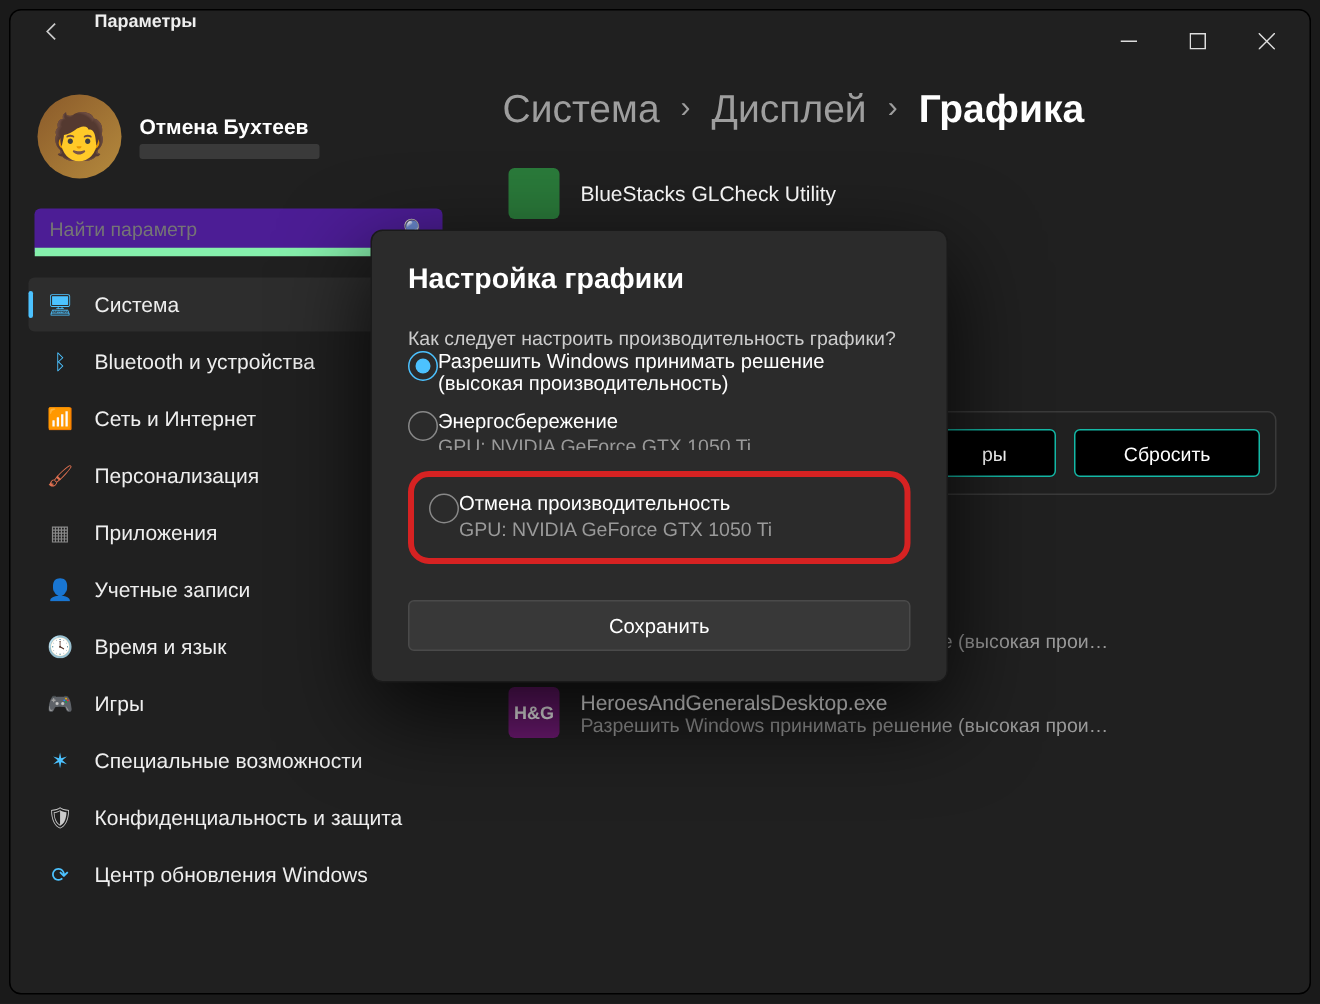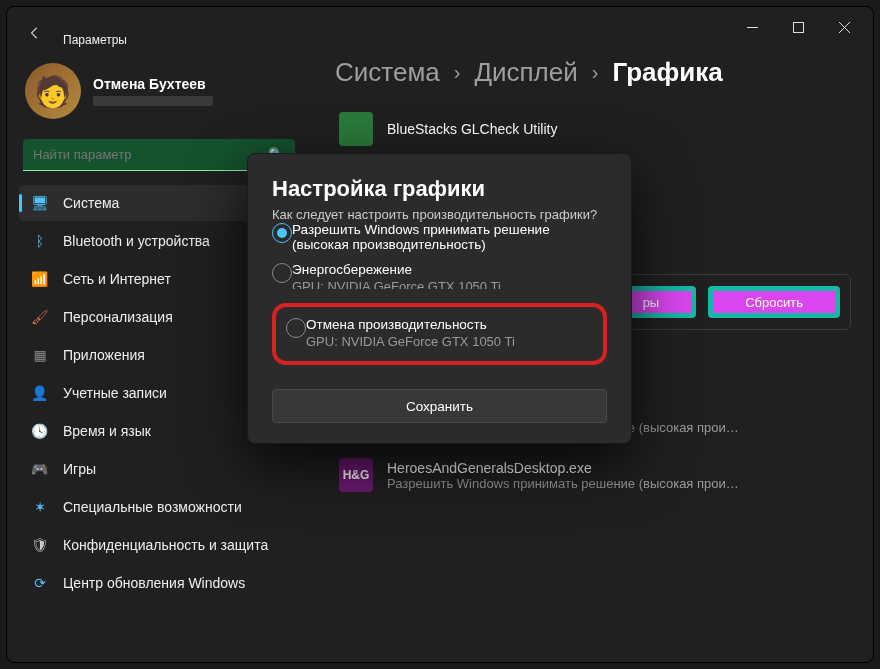--- a/index.html
+++ b/index.html
@@ -1,54 +1,54 @@
 <!DOCTYPE html>
 <html><head>
 <meta charset="utf-8">
 <style>
   * { margin:0; padding:0; box-sizing:border-box; font-family:"Segoe UI",Arial,sans-serif; }
   body { background:#1a1a1a; width:880px; height:669px; overflow:hidden; position:relative; color:#fff; }
   .window { position:absolute; inset:6px; background:#202020; border:1px solid #000; border-radius:8px; overflow:hidden; }
-  .titlebar { height:40px; display:flex; align-items:flex-end; padding:0 6px 0 14px; }
+  .titlebar { height:40px; display:flex; align-items:flex-start; padding:0 6px 0 14px;font-weight:bold; }
   .back { width:28px; height:28px; display:flex; align-items:center; justify-content:center; color:#ccc; font-size:15px; }
   .app-title { font-size:12px; margin-left:14px; color:#eee; }
   .win-controls { margin-left:auto; display:flex; }
   .win-btn { width:46px; height:40px; display:flex; align-items:center; justify-content:center; color:#ddd; }
   .content { display:flex; height:calc(100% - 40px); }
   .sidebar { width:300px; padding:8px 8px 0 12px; overflow:hidden; }
   .user-row { display:flex; align-items:center; gap:12px; padding:8px 6px 14px 6px; }
   .avatar { width:56px; height:56px; border-radius:50%; background:linear-gradient(135deg,#8a5a2a,#b58a3d); overflow:hidden; display:flex; align-items:center; justify-content:center; font-size:30px; }
   .user-texts { display:flex; flex-direction:column; }
   .user-name { font-size:14px; font-weight:600; color:#fff; }
   .user-sub { width:120px; height:10px; background:#3a3a3a; border-radius:2px; margin-top:4px; }
-  .search-box { margin:6px 4px 14px 4px; height:32px; background:#14532d; border-bottom:1px solid #86efac; border-radius:4px 4px 0 0; display:flex; align-items:center; padding:0 10px; position:relative; }
+  .search-box { margin:6px 4px 14px 4px; height:32px; background:#4c1d95; border-bottom:6px solid #86efac; border-radius:4px 4px 0 0; display:flex; align-items:center; padding:0 10px; position:relative; }
   .search-box input { background:transparent; border:none; outline:none; color:#fff; font-size:13px; width:100%; }
   .search-box .sicon { color:#aaa; font-size:13px; margin-left:6px; }
   .nav { display:flex; flex-direction:column; gap:2px; }
   .nav-item { height:36px; display:flex; align-items:center; gap:14px; padding:0 12px; border-radius:4px; font-size:14px; color:#eee; position:relative; }
   .nav-item.active { background:#2d2d2d; }
   .nav-item.active::before { content:""; position:absolute; left:0; top:9px; bottom:9px; width:3px; background:#4cc2ff; border-radius:2px; }
   .nav-icon { width:18px; height:18px; display:flex; align-items:center; justify-content:center; font-size:14px; }
   .main { flex:1; padding:10px 22px 0 28px; overflow:hidden; }
   .breadcrumb { display:flex; align-items:center; gap:14px; font-size:26px; margin-bottom:18px; }
   .bc-link { color:#9e9e9e; }
   .bc-sep { color:#9e9e9e; font-size:20px; }
   .bc-cur { color:#fff; font-weight:600; }
   .app-list { display:flex; flex-direction:column; gap:10px; }
   .app-row { display:flex; align-items:center; gap:14px; padding:6px 4px; }
   .app-icon { width:34px; height:34px; border-radius:4px; display:flex; align-items:center; justify-content:center; font-size:12px; font-weight:bold; color:#fff; }
   .app-texts { flex:1; overflow:hidden; }
   .app-name { font-size:14px; color:#fff; }
   .app-desc { font-size:13px; color:#9a9a9a; white-space:nowrap; overflow:hidden; text-overflow:ellipsis; }
   .app-actions { display:flex; gap:12px; }
-  .btn-ghost { height:32px; padding:0 32px; background:#d946ef; border:5px solid #14b8a6; border-radius:4px; font-size:13px; color:#fff; display:flex; align-items:center; }
+  .btn-ghost { height:32px; padding:0 32px; background:#000000; border:1px solid #14b8a6; border-radius:4px; font-size:13px; color:#fff; display:flex; align-items:center; }
   .expanded-outline { border:1px solid #3a3a3a; border-radius:6px; padding:10px; }
   
   .modal { position:absolute; left:247px; top:153px; width:385px; background:#2b2b2b; border:1px solid #1a1a1a; border-radius:8px; box-shadow:0 20px 60px rgba(0,0,0,.8); padding:22px 24px 20px 24px; }
-  .modal h2 { font-size:22px; font-weight:600; margin-bottom:5px; }
+  .modal h2 { font-size:19px; font-weight:600; margin-bottom:20px; }
   .modal .q { font-size:13px; color:#ccc; }
   .radio-group { display:flex; flex-direction:column; gap:10px; }
   .radio-item { display:flex; align-items:flex-start; }
   .radio { width:20px; height:20px; border:1.5px solid #888; border-radius:50%; flex-shrink:0; margin-top:1px; display:flex; align-items:center; justify-content:center; }
   .radio.selected { border-color:#4cc2ff; }
   .radio.selected::after { content:""; width:10px; height:10px; background:#4cc2ff; border-radius:50%; }
   .radio-texts .rt1 { font-size:13.5px; color:#fff; }
   .radio-texts .rt2 { font-size:13px; color:#9a9a9a; margin-top:2px; }
   .highlight-box { border:4px solid #d62222; border-radius:14px; padding:10px 10px 12px 10px; margin-top:4px; }
   .modal-buttons { display:flex; gap:10px; margin-top:24px; }

